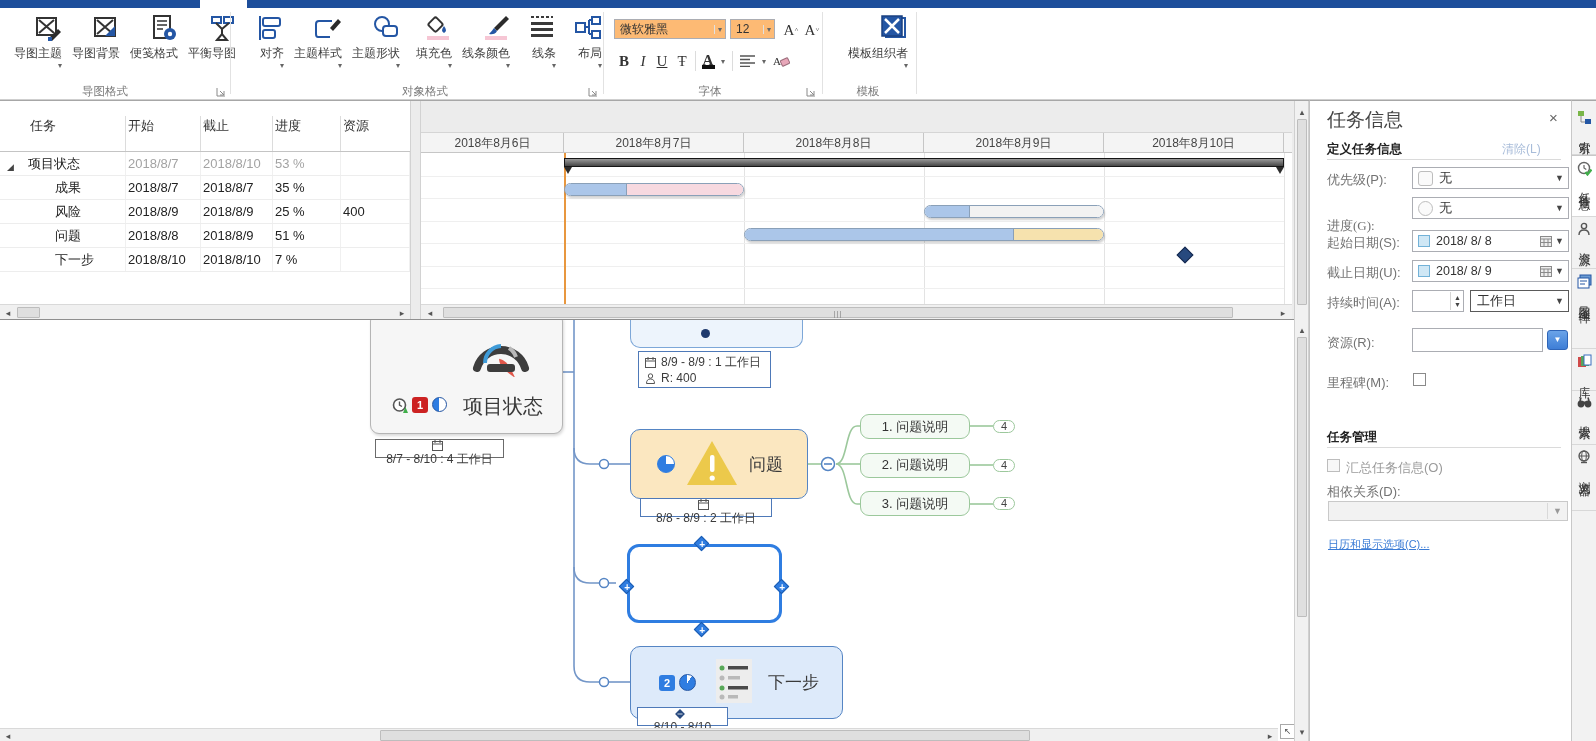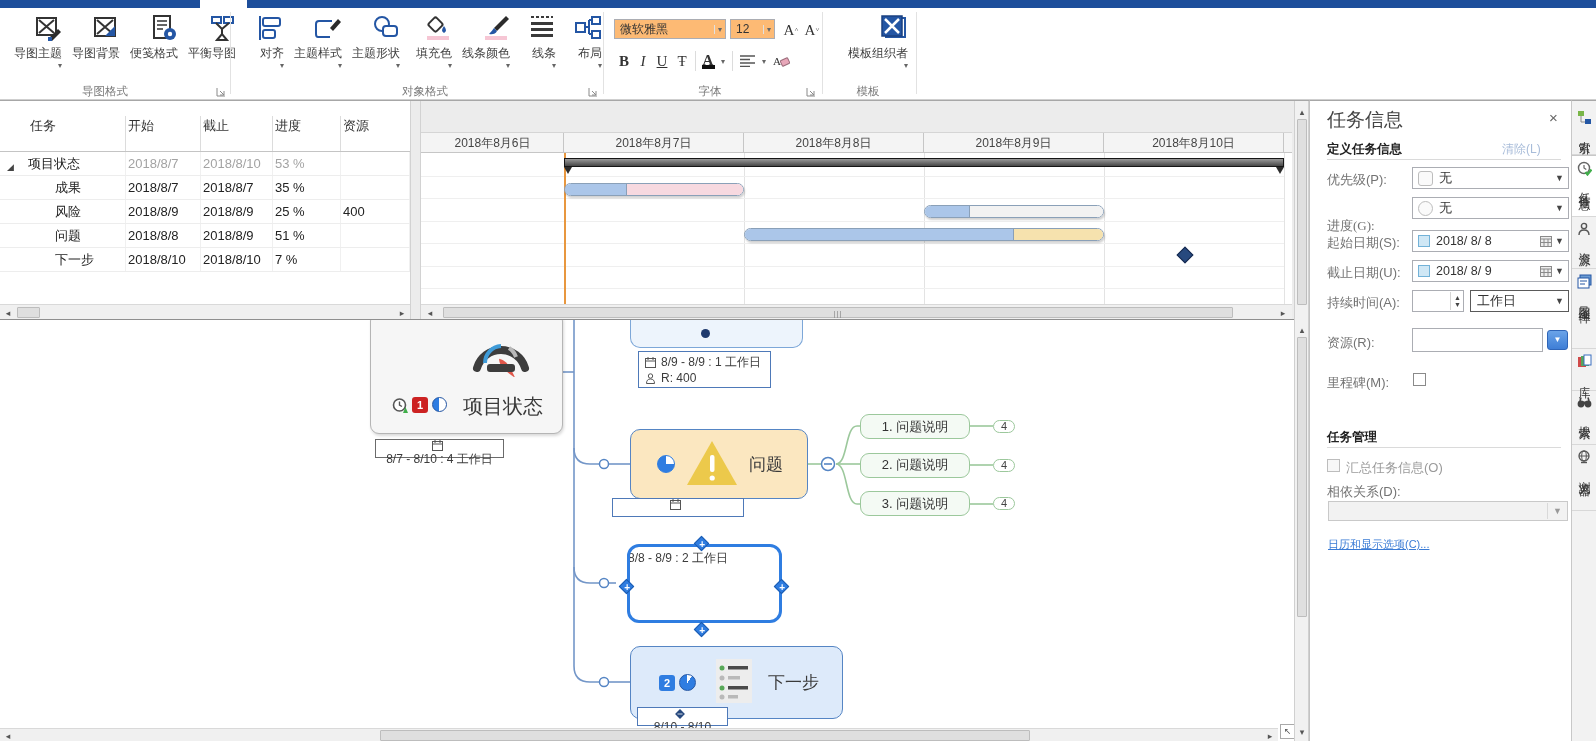--- a/index.html
+++ b/index.html
@@ -477,21 +477,21 @@
 
     <div class="topic" style="left:630px;top:109px;width:178px;height:70px;background:#fbe7c0;border:1.5px solid #5585c4;border-radius:10px;display:flex;align-items:center;">
       <span style="width:18px;height:18px;border-radius:50%;border:1.5px solid #2f7de1;background:conic-gradient(#fff 0 90deg,#2f7de1 90deg 360deg);box-sizing:border-box;margin-left:26px;"></span>
       <span style="margin-left:10px;"><svg width="54" height="48" viewBox="0 0 54 48">
             <polygon points="27,2 52,46 2,46" fill="#ecc94b"></polygon>
             <rect x="25" y="16" width="4.5" height="17" rx="2" fill="#fff"></rect>
             <circle cx="27.2" cy="39" r="2.6" fill="#fff"></circle>
           </svg></span>
       <span style="font-size:17px;color:#3a3a3a;margin-left:10px;">问题</span>
     </div>
-    <div class="datebox" style="left:612px;top:178px;width:132px;height:19px;gap:40px;">
+    <div class="datebox" style="left:640px;top:178px;width:132px;height:19px;">
       <span class="dic">
           <svg width="11" height="11" viewBox="0 0 11 11">
             <rect x="0.5" y="1.5" width="10" height="9" fill="none" stroke="#555"></rect>
             <path d="M3 0 V3 M8 0 V3 M0.5 4 H10.5" stroke="#555"></path>
           </svg>
         </span>
       <span>8/8 - 8/9 : 2 工作日</span>
     </div>
     <div>
         <div class="greenbox" style="left: 860px; top: 94px; width: 110px; height: 25px;">1. 问题说明</div>

